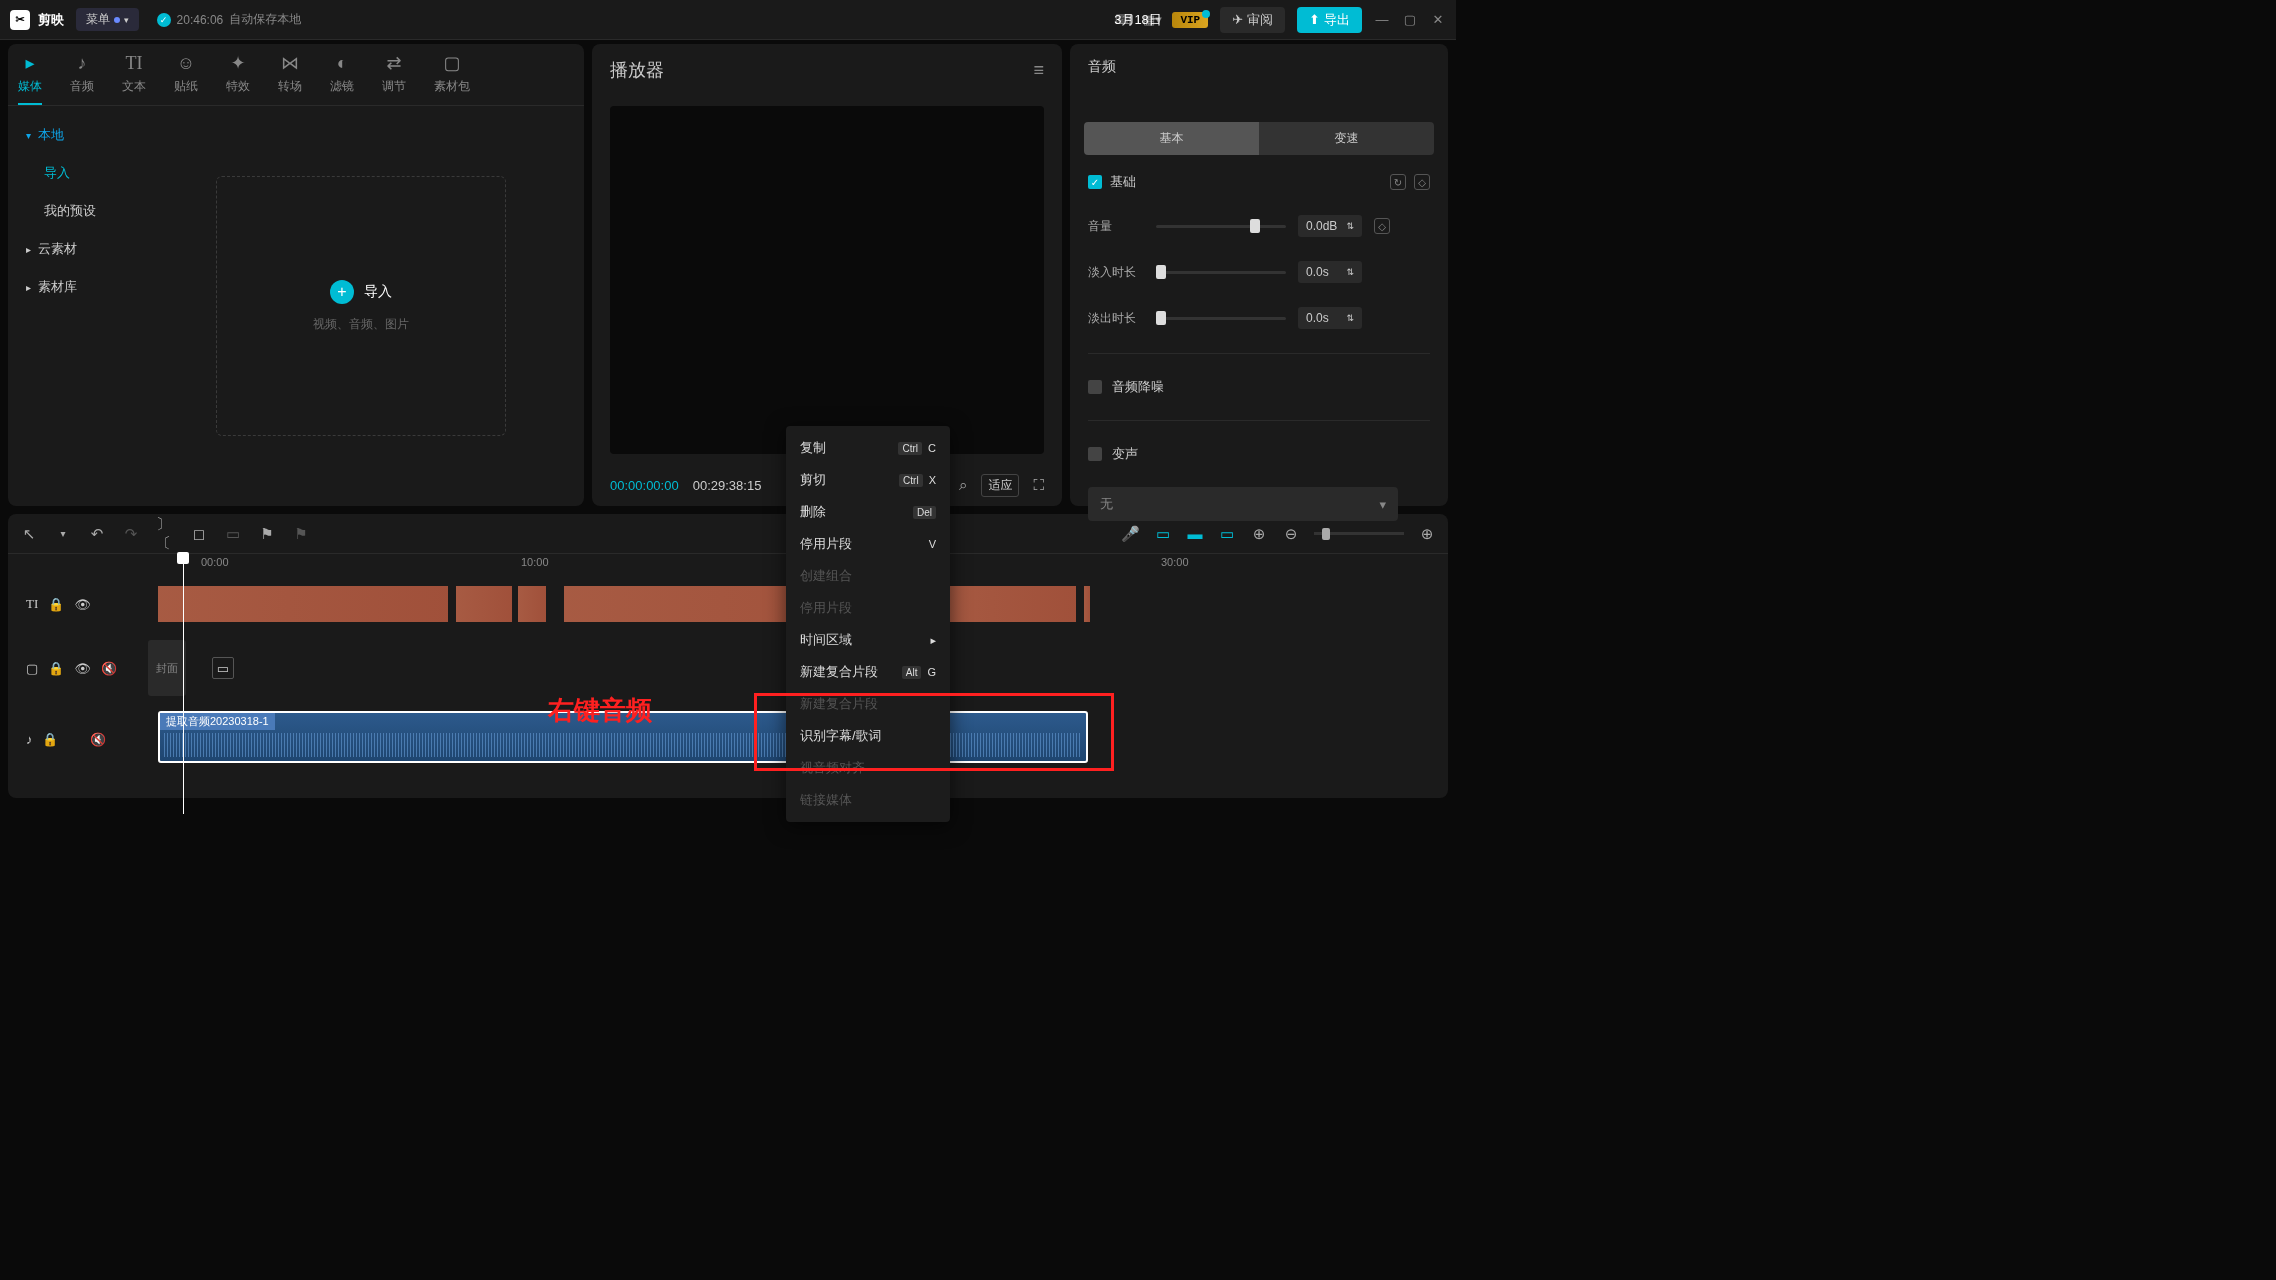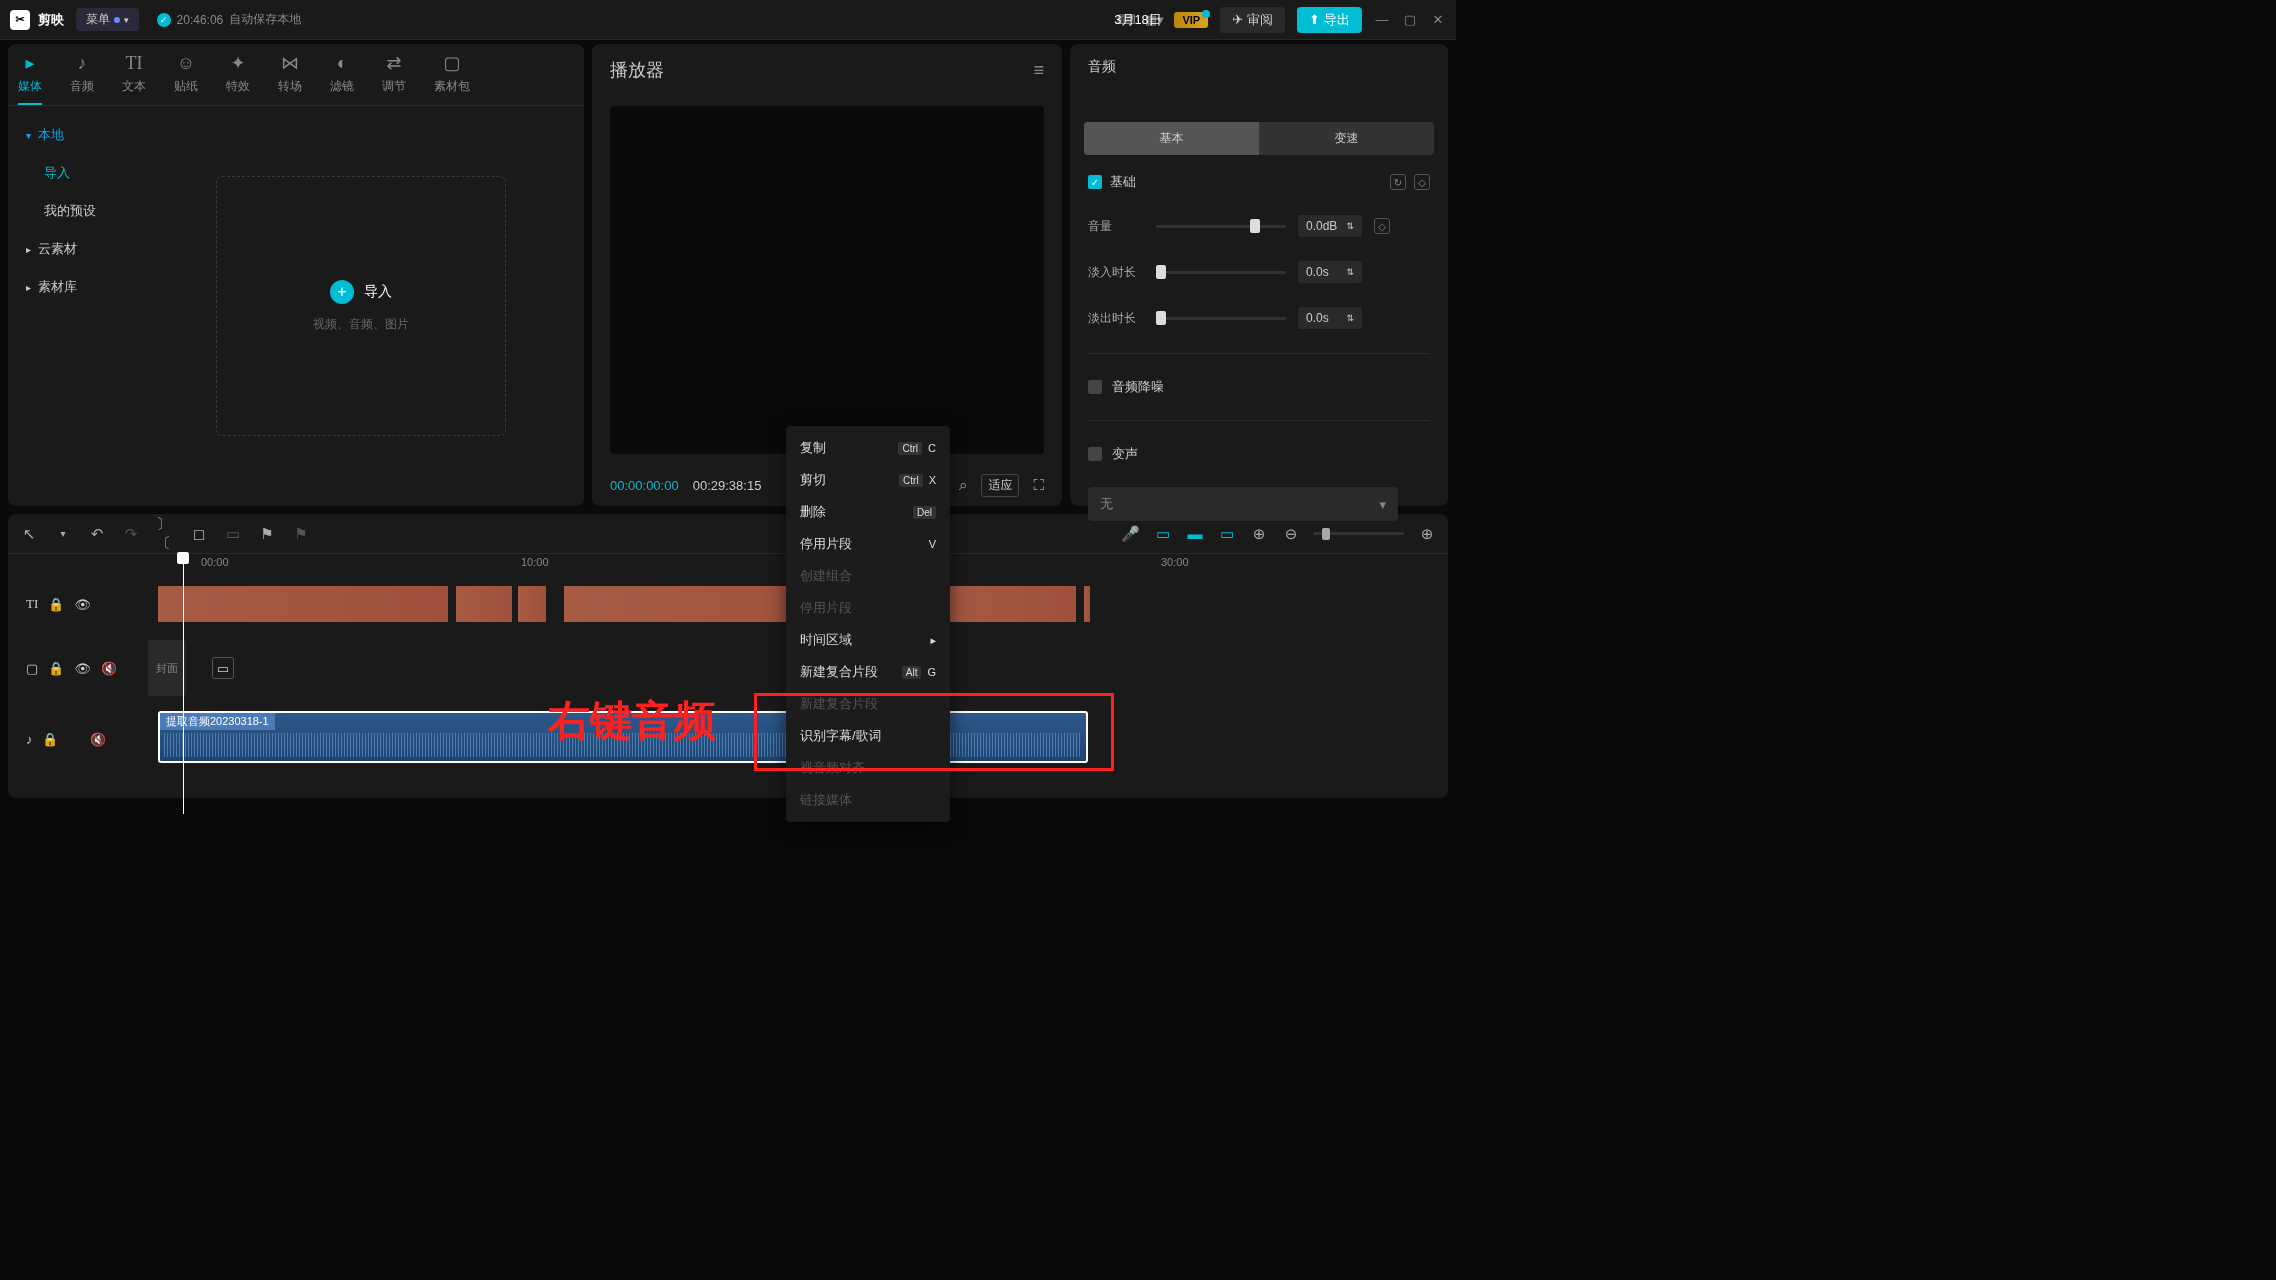--- a/index.html
+++ b/index.html
@@ -32,21 +32,21 @@
   font-size: 12px;
   display: flex;
   align-items: center;
   gap: 4px;
 }
 .menu-dot { width: 6px; height: 6px; background: #6a8aff; border-radius: 50%; display: inline-block; }
 .save-status { margin-left: 18px; display: flex; align-items: center; gap: 6px; color: #888; font-size: 12px; }
 .check-icon { width: 14px; height: 14px; background: #00bcd4; border-radius: 50%; display: flex; align-items: center; justify-content: center; color: #fff; font-size: 9px; }
 .project-title { position: absolute; left: 50%; transform: translateX(-50%); color: #fff; }
 .title-right { margin-left: auto; display: flex; align-items: center; gap: 12px; }
-.vip-badge { background: linear-gradient(90deg, #b8860b, #daa520); color: #000; padding: 2px 8px; border-radius: 3px; font-weight: bold; font-size: 11px; position: relative; }
+.vip-badge { background: linear-gradient(90deg, #b8860b, #daa520); color: #000; padding: 2px 8px; border-radius: 3px; font-weight: bold; font-size: 11px; position: relative; font-family: Liberation Mono, monospace; }
 .vip-dot { width: 8px; height: 8px; background: #00bcd4; border-radius: 50%; position: absolute; top: -2px; right: -2px; }
 .btn-review { background: #2a2a2a; padding: 4px 12px; border-radius: 4px; display: flex; gap: 4px; align-items: center; }
 .btn-export { background: #00bcd4; color: #fff; padding: 4px 12px; border-radius: 4px; display: flex; gap: 4px; align-items: center; }
 .win-ctrl { width: 16px; height: 16px; display: inline-flex; align-items: center; justify-content: center; color: #888; cursor: pointer; }
 
 .main-row { display: flex; height: 470px; gap: 8px; padding: 4px 8px; }
 .panel { background: #1a1a1a; border-radius: 8px; }
 .media-panel { width: 576px; display: flex; flex-direction: column; }
 .media-tabs { display: flex; padding: 8px 10px 0; gap: 28px; border-bottom: 1px solid #2a2a2a; }
 .media-tab { display: flex; flex-direction: column; align-items: center; gap: 4px; padding-bottom: 8px; color: #888; cursor: pointer; font-size: 12px; }
@@ -120,21 +120,21 @@
 .audio-clip { position: absolute; left: 20px; height: 52px; background: linear-gradient(180deg, #2d5a8c, #1e4570); border: 2px solid #fff; border-radius: 3px; }
 .audio-label { position: absolute; top: 0; left: 0; background: #4a7ab8; color: #fff; font-size: 11px; padding: 1px 6px; }
 .audio-wave { position: absolute; bottom: 4px; left: 4px; right: 4px; height: 24px; background: repeating-linear-gradient(90deg, #5b8fc7 0, #5b8fc7 1px, transparent 1px, transparent 3px); opacity: 0.7; }
 
 .context-menu { position: absolute; left: 786px; top: 426px; width: 164px; background: #1c1c1c; border-radius: 4px; padding: 6px 0; z-index: 100; box-shadow: 0 4px 20px rgba(0,0,0,0.6); text-align: right; }
 .ctx-item { padding: 7px 14px; display: flex; align-items: center; font-size: 13px; color: #ddd; cursor: pointer; }
 .ctx-item.disabled { color: #555; }
 .ctx-key { margin-left: auto; display: flex; gap: 6px; align-items: center; font-size: 11px; }
 .key-box { background: #333; padding: 1px 4px; border-radius: 2px; font-size: 10px; }
 
-.annotation { position: absolute; left: 548px; top: 693px; color: #ff2020; font-size: 42px; font-weight: bold; z-index: 110; pointer-events: none; }
+.annotation { position: absolute; left: 548px; top: 693px; color: #ff2020; font-size: 26px; font-weight: bold; z-index: 110; pointer-events: none; }
 .red-box { position: absolute; left: 754px; top: 693px; width: 360px; height: 78px; border: 3px solid #ff2020; z-index: 109; pointer-events: none; }
 </style>
 </head>
 <body>
 
 <div class="titlebar">
   <div class="logo-section">
     <span class="logo-icon">✂</span>
     <span class="app-name">剪映</span>
   </div>

